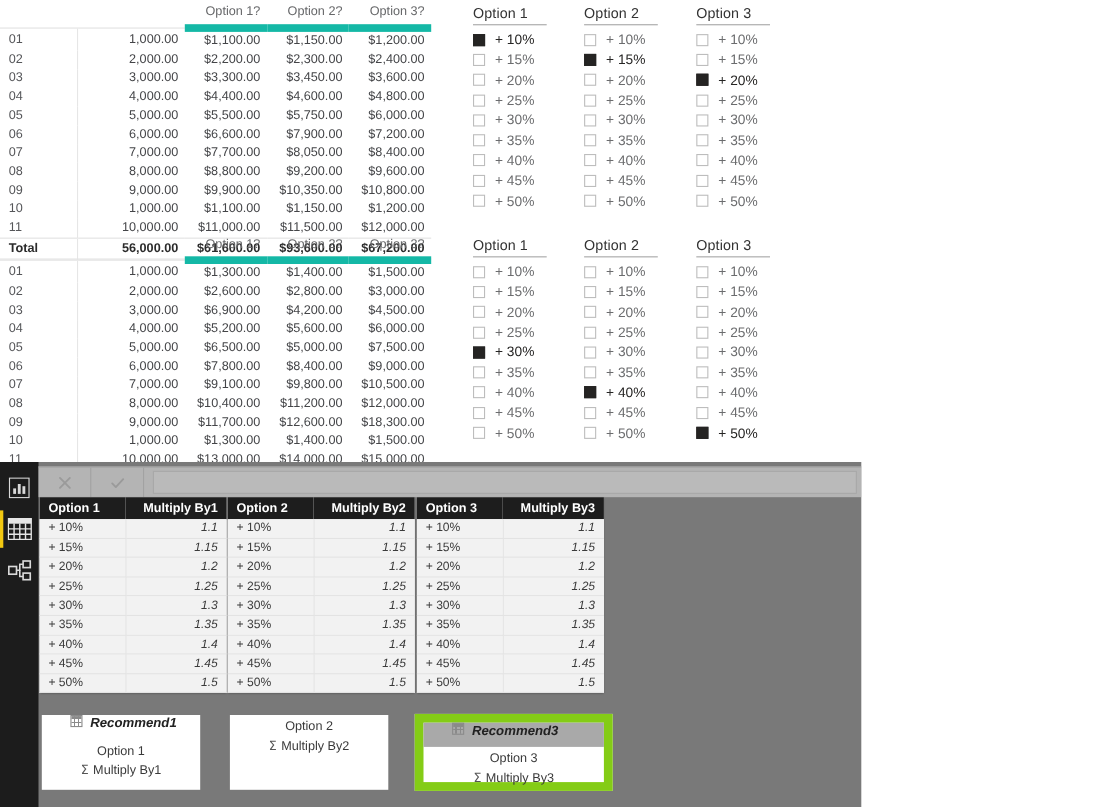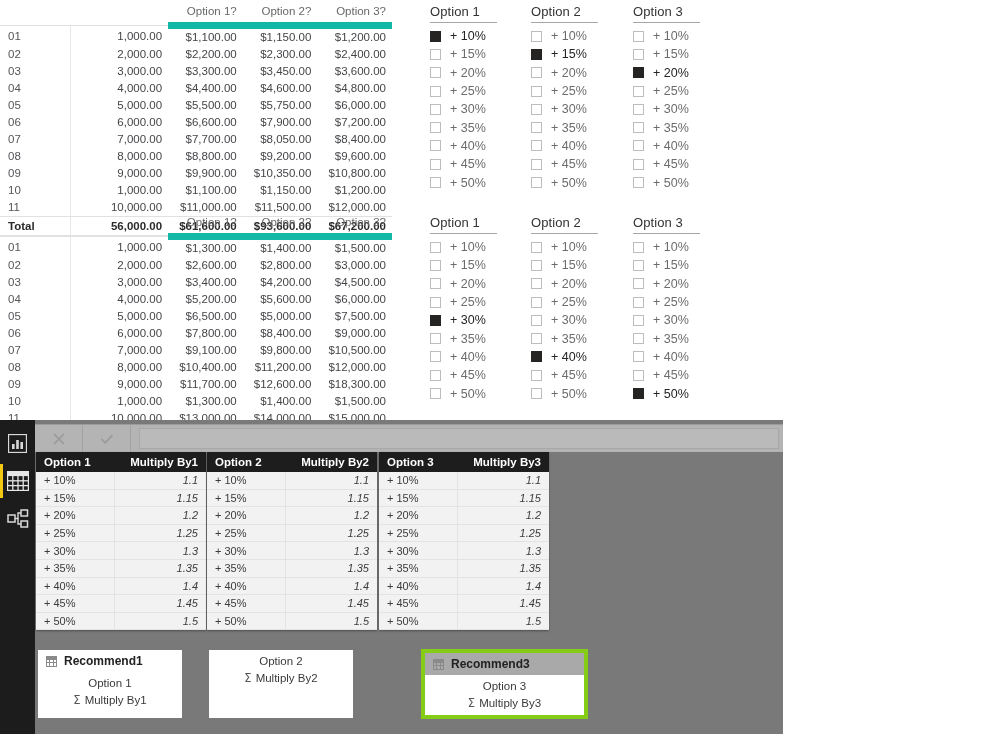--- a/index.html
+++ b/index.html
@@ -236,30 +236,30 @@
 
   
   .rcard {
     position: absolute;
     width: 144px;
     height: 68px;
     background: #ffffff;
     box-sizing: border-box;
   }
   .rcard.sel {
-    border: 4px solid #84cc16;
-    width: 167px;
+    border: 8px solid #84cc16;
+    width: 180px;
     height: 70px;
-    margin-left: 44px;
   }
   .rcard-head {
     display: flex;
-    align-items: center;
+    align-items: flex-start;
     height: 22px;
-    padding-left: 8px;
+    padding-left: 26px;
+    font-style: italic;
   }
   .rcard.sel .rcard-head {
     background: #a9a9a9;
   }
   .rcard-title {
     font-size: 12px;
     font-weight: bold;
     color: #222222;
     margin-left: 7px;
   }
@@ -432,21 +432,21 @@
         <tr>
             <td class="rowlabel">02</td>
             <td class="num">2,000.00</td>
             <td class="num">$2,600.00</td>
             <td class="num">$2,800.00</td>
             <td class="num">$3,000.00</td>
           </tr>
         <tr>
             <td class="rowlabel">03</td>
             <td class="num">3,000.00</td>
-            <td class="num">$3,400.00</td>
+            <td class="num">$6,900.00</td>
             <td class="num">$4,200.00</td>
             <td class="num">$4,500.00</td>
           </tr>
         <tr>
             <td class="rowlabel">04</td>
             <td class="num">4,000.00</td>
             <td class="num">$5,200.00</td>
             <td class="num">$5,600.00</td>
             <td class="num">$6,000.00</td>
           </tr>

